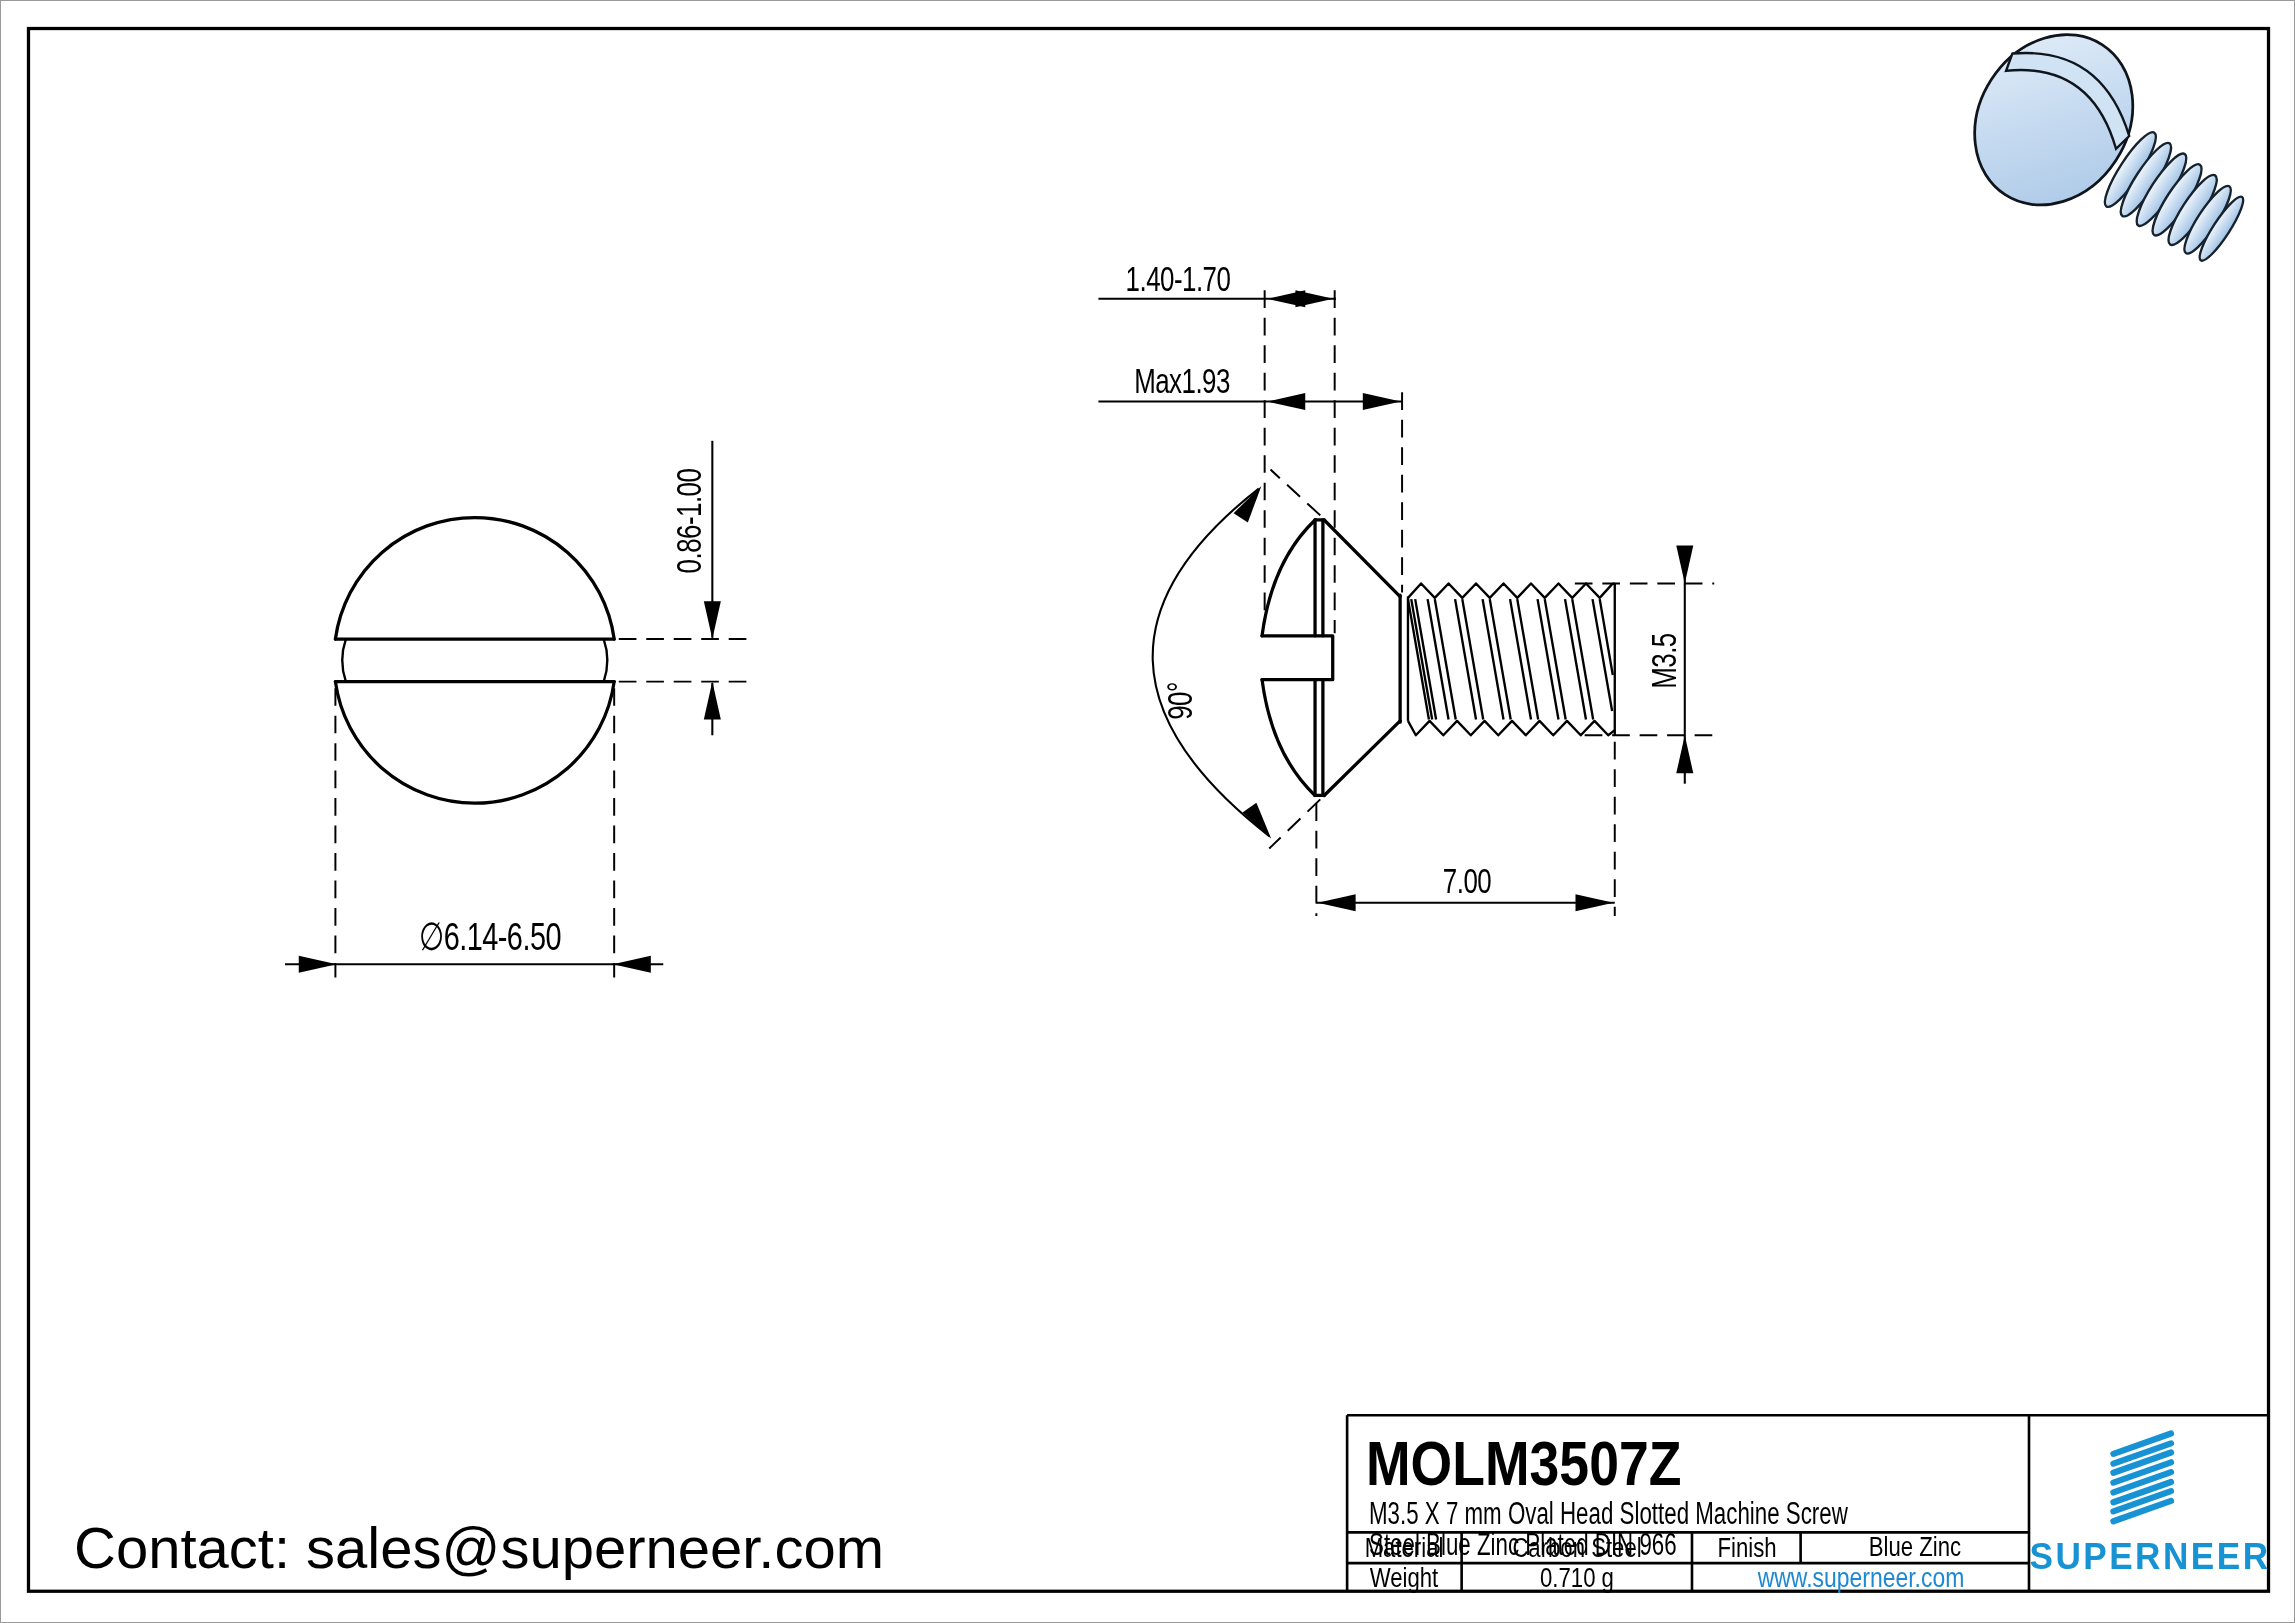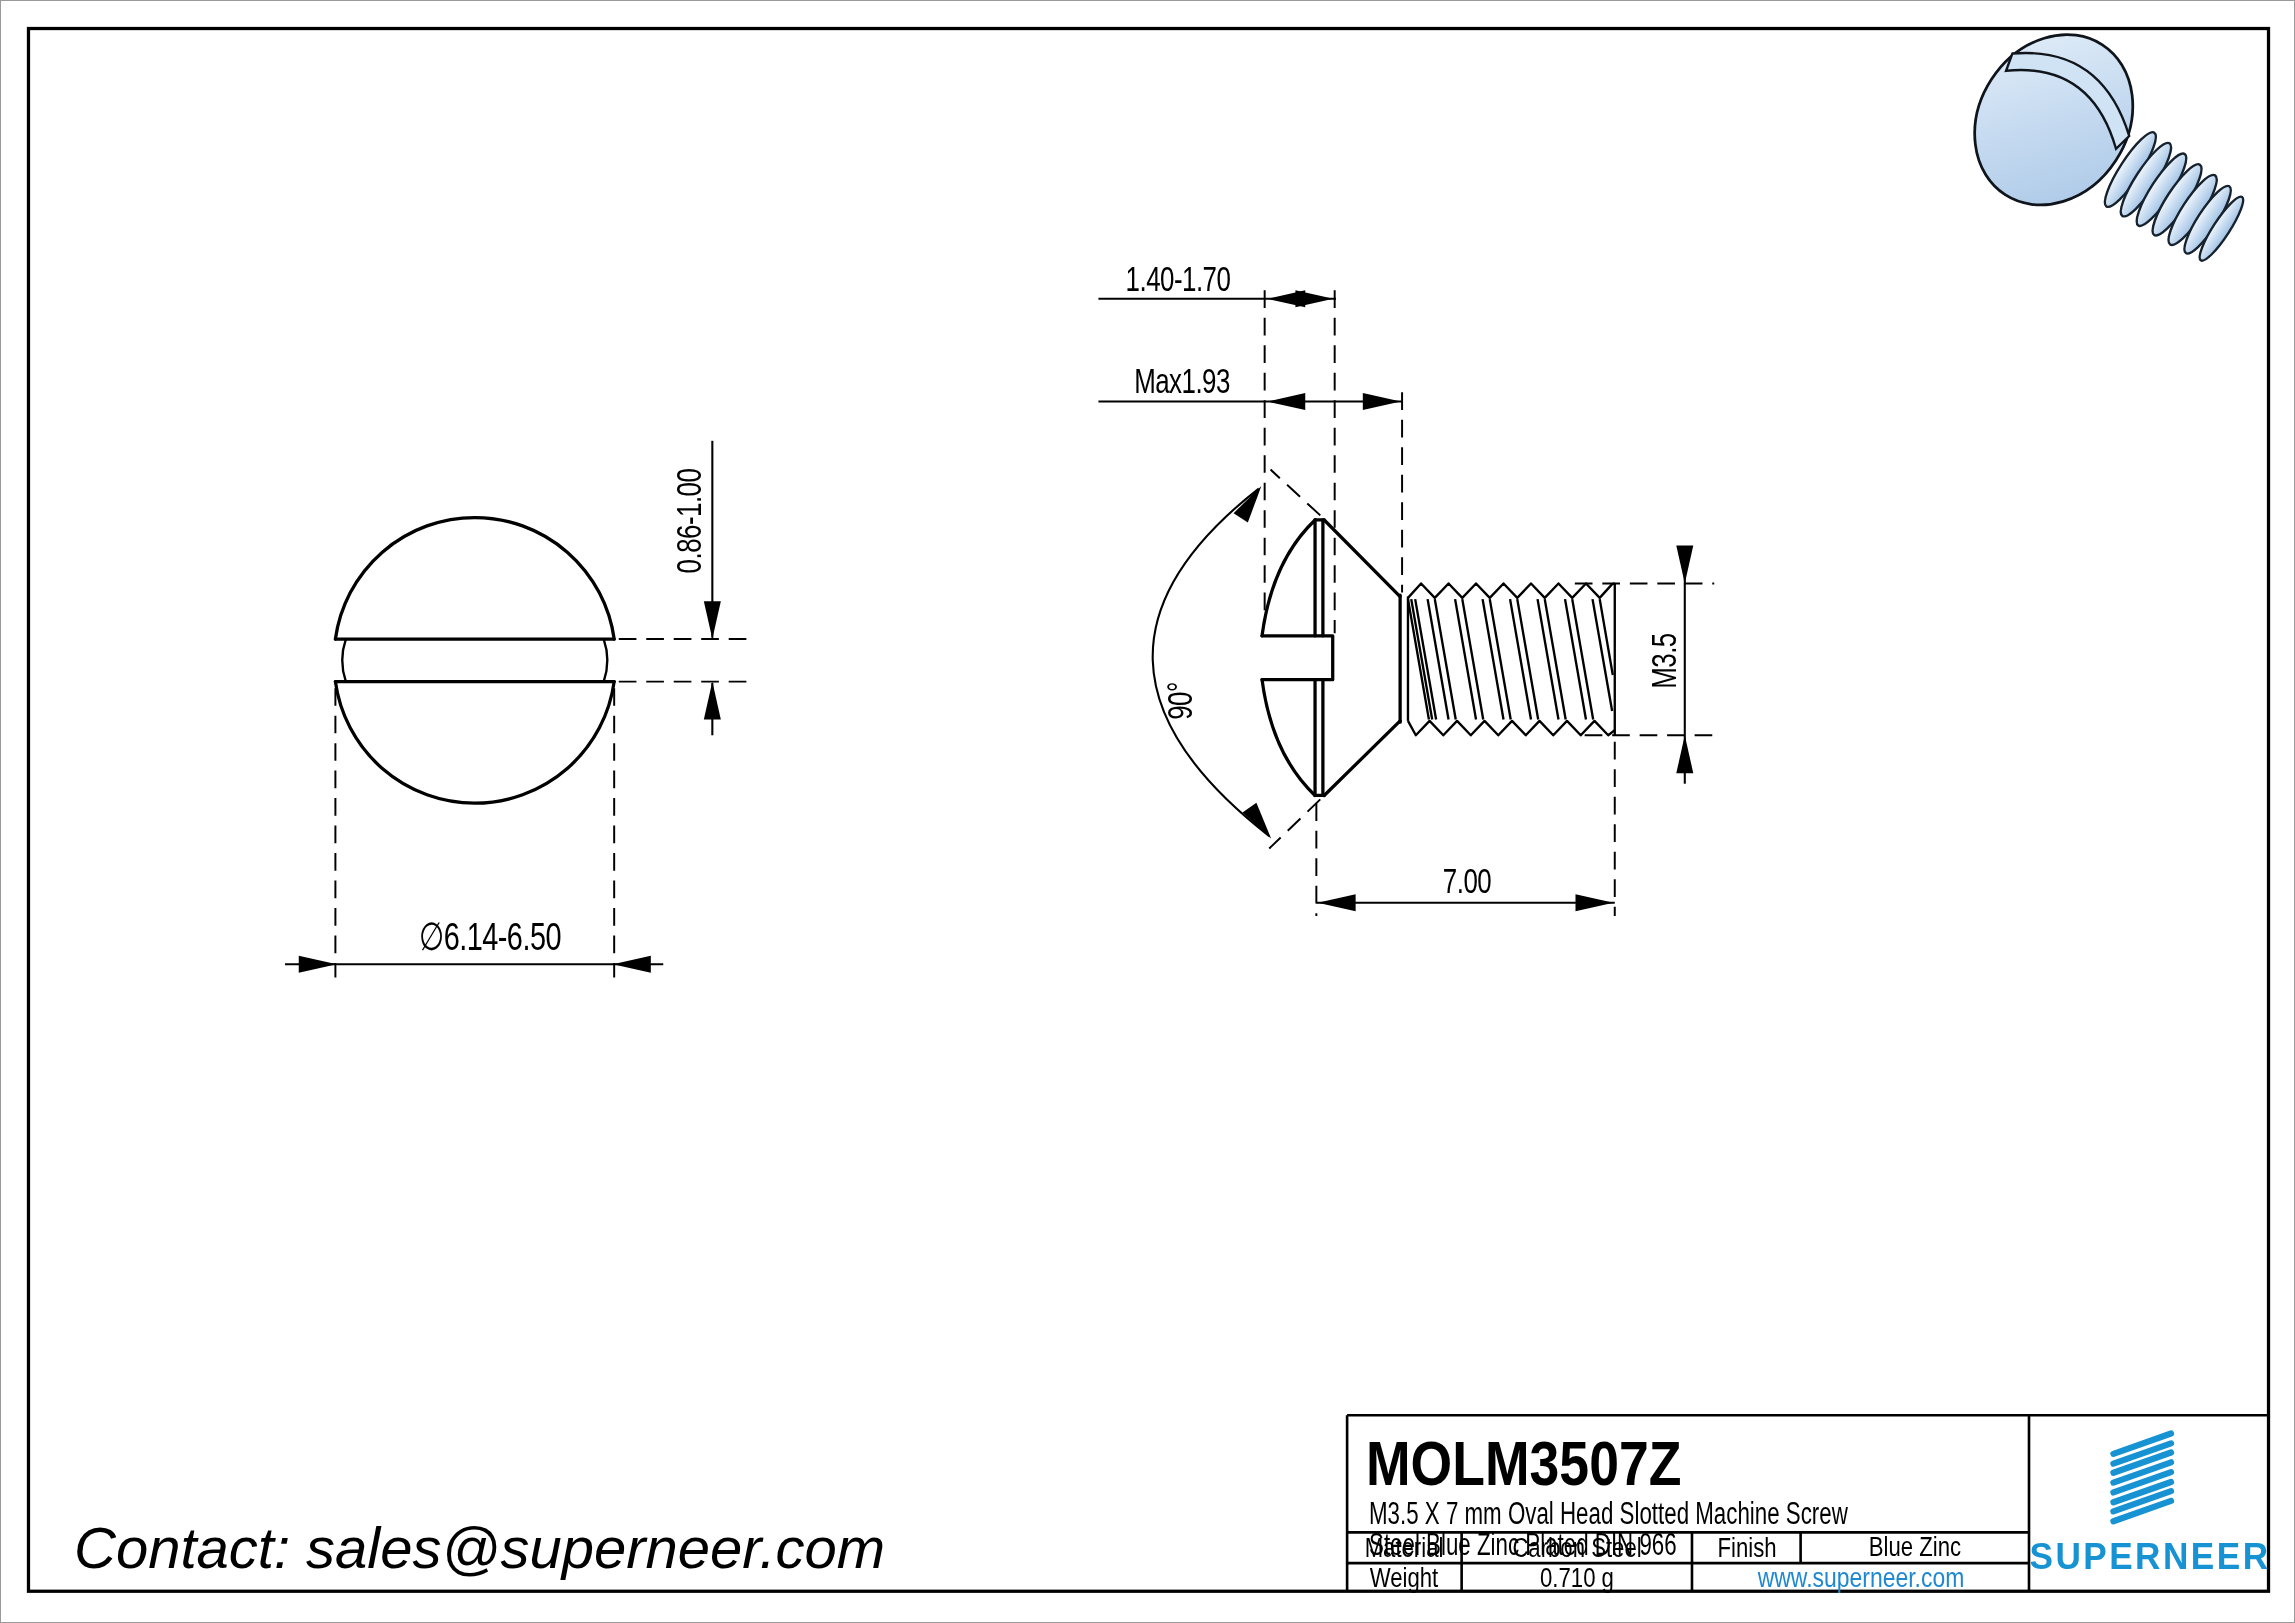--- a/index.html
+++ b/index.html
@@ -12,21 +12,21 @@
   .obj   { stroke:#000; stroke-width:5;   fill:none; stroke-linejoin:round; stroke-linecap:round; }
   .obj2  { stroke:#000; stroke-width:3.6; fill:none; stroke-linejoin:round; }
   .thin  { stroke:#000; stroke-width:3.2; fill:none; }
   .dash  { stroke:#000; stroke-width:3.0; fill:none; stroke-dasharray:27 15; }
   .frame { stroke:#000; stroke-width:5;   fill:none; }
   .tblln { stroke:#000; stroke-width:4;   fill:none; }
   .txt { position:absolute; white-space:nowrap; color:#000; }
   .dimtxt  { font-size:35px; transform:translate(-50%,-50%) scaleX(0.74); letter-spacing:-0.7px; }
   .dimtxtL { font-size:39px; transform:translate(-50%,-50%) scaleX(0.74); letter-spacing:-0.7px; }
   .rot     { font-size:35px; transform:translate(-50%,-50%) rotate(-90deg) scaleX(0.74); letter-spacing:-0.7px; }
-  .contact { font-size:58px; letter-spacing:0px;font-style:italic; }
+  .contact { font-size:58px; letter-spacing:0px; }
   .pn      { font-size:63px; font-weight:bold; transform:scaleX(0.85); transform-origin:0 0; letter-spacing:0; }
   .desc    { font-size:31px; transform:scaleX(0.72); transform-origin:0 0; }
   .cell    { font-size:27px; transform:translate(-50%,-50%) scaleX(0.82); }
   .link    { font-size:27px; transform:translate(-50%,-50%) scaleX(0.85); }
   .brand   { font-size:37px; font-weight:bold; letter-spacing:2.6px; transform:translate(-50%,-50%) scaleX(0.95); }
 </style>
 </head>
 <body>
 
 <div class="sheet">

